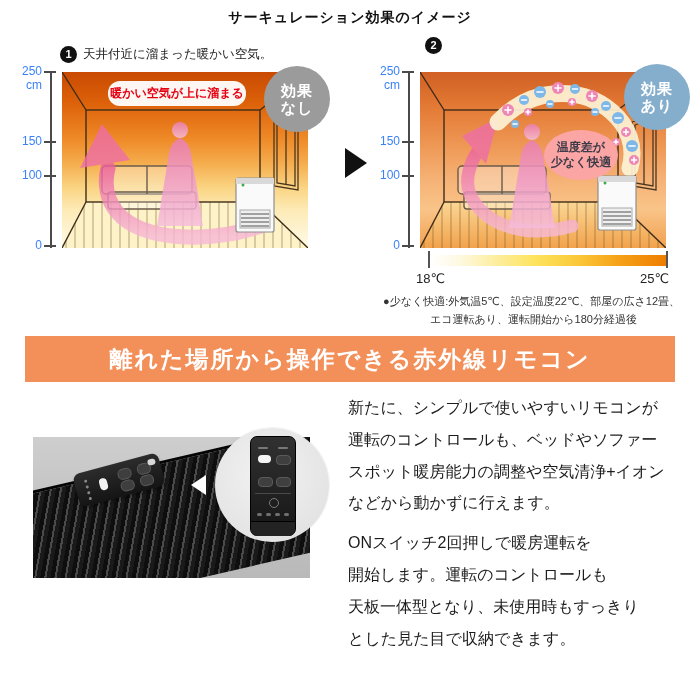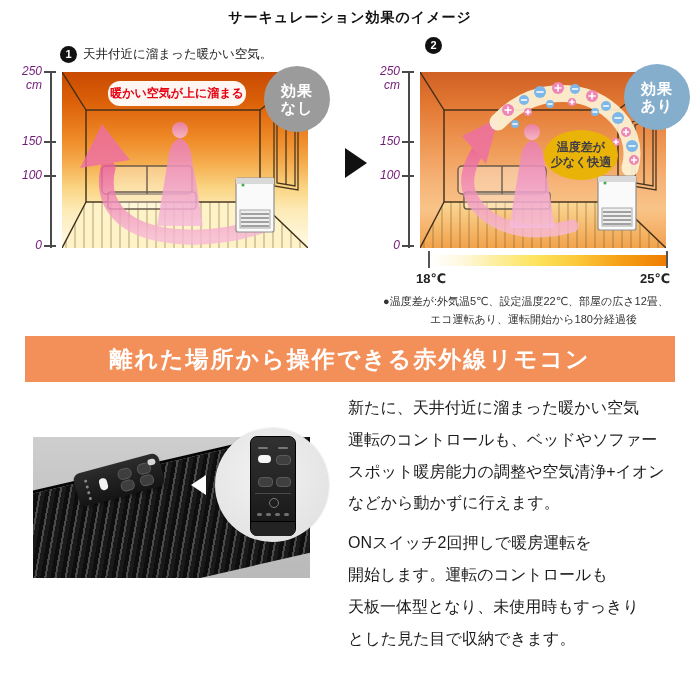--- a/index.html
+++ b/index.html
@@ -6,35 +6,35 @@
   .page{position:relative;width:700px;height:700px;background:#fff;overflow:hidden;
         font-family:"Liberation Sans","DejaVu Sans",sans-serif;color:#1c1c1c;}
   .abs{position:absolute;}
   .pre{white-space:pre-line;}
   .title{left:0;top:9px;width:700px;text-align:center;font-size:14px;font-weight:bold;color:#111;letter-spacing:1px;}
   .stepnum{width:17px;height:17px;border-radius:50%;background:#111;color:#fff;font-size:11px;font-weight:bold;
            text-align:center;line-height:17px;}
   .caption{font-size:12.5px;color:#222;font-weight:500;line-height:17px;}
   .axisline{width:2px;background:#4a4a4a;}
   .tick{width:12px;height:2px;background:#4a4a4a;}
-  .axislab{width:30px;text-align:right;font-size:12px;color:#701a75;font-style:italic;}
+  .axislab{width:30px;text-align:right;font-size:12px;color:#3b82f6;}
   .room{width:246px;height:224px;}
   .badge{width:66px;height:66px;border-radius:50%;color:#fff;font-size:15px;font-weight:bold;
          text-align:center;display:flex;align-items:center;justify-content:center;line-height:1.15;letter-spacing:1px;}
   .badge-no{background:#9b9b9b;}
   .badge-yes{background:#85aecd;}
   .ceilband{background:rgba(255,255,255,.95);border-radius:12px;text-align:center;
             font-size:12px;font-weight:bold;color:#e60012;line-height:25px;}
-  .bubble{background:#eab308;border-radius:50%;display:flex;align-items:center;justify-content:center;
+  .bubble{background:#fca5a5;border-radius:50%;display:flex;align-items:center;justify-content:center;
           text-align:center;font-size:12px;font-weight:bold;color:#3d3b47;line-height:15px;}
   .tri-right{width:0;height:0;border-top:15px solid transparent;border-bottom:15px solid transparent;border-left:22px solid #111;}
   .tri-left{width:0;height:0;border-top:10px solid transparent;border-bottom:10px solid transparent;border-right:15px solid #fff;}
   .scalebar{background:linear-gradient(90deg,#ffffff 0%,#fef9e3 12%,#fdee9e 28%,#fde35c 45%,#fbc93a 62%,#f6a117 80%,#ee7d00 100%);}
   .scaletick{width:2px;height:17px;background:#555;}
-  .scalelab{font-size:13px;font-weight:bold;color:#222;}
+  .scalelab{font-size:13px;font-weight:normal;color:#222;}
   .note{font-size:11px;color:#333;line-height:18px;}
   .banner{left:25px;top:336px;width:650px;height:46px;background:#f3905a;color:#fff;
           font-size:23px;font-weight:bold;letter-spacing:2px;text-align:center;line-height:46px;}
   .photo{left:33px;top:437px;width:277px;height:141px;background:linear-gradient(180deg,#cecece,#b9b9b9);overflow:hidden;}
   .heater-front{left:0;bottom:0;width:160px;height:70px;background:linear-gradient(100deg,#fdfdfd,#e4e4e4);
                 clip-path:polygon(0 30%,42% 6%,78% 100%,0 100%);}
   .grille{left:-20px;top:58px;width:340px;height:120px;transform:rotate(-13deg);transform-origin:left top;
           background:repeating-linear-gradient(113deg,#0e0e0e 0 4px,#4a4a4a 4px 6px,#1a1a1a 6px 10px);
           border-top:3px solid #050505;}
   .flat-remote{left:42px;top:26px;width:88px;height:34px;background:linear-gradient(180deg,#2c2c2c,#141414);
@@ -268,21 +268,21 @@
   <div class="abs tri-right" style="left:345px;top:148px;"></div>
 
   <div class="abs" style="left:428px;top:251px;width:240px;height:40px;">
     <div class="abs scaletick" style="left:0;top:0;"></div>
     <div class="abs scaletick" style="left:238px;top:0;"></div>
     <div class="abs scalebar" style="left:2px;top:4px;width:236px;height:11px;"></div>
     <div class="abs scalelab" style="left:-12px;top:20px;">18℃</div>
     <div class="abs scalelab" style="left:212px;top:20px;">25℃</div>
   </div>
 
-  <div class="abs note" style="left:383px;top:292px;">●温度差が:外気温5℃、設定温度22℃、部屋の広さ12畳、</div>
+  <div class="abs note" style="left:383px;top:292px;">●少なく快適:外気温5℃、設定温度22℃、部屋の広さ12畳、</div>
   <div class="abs note" style="left:430px;top:310px;">エコ運転あり、運転開始から180分経過後</div>
 
   <div class="abs banner">離れた場所から操作できる赤外線リモコン</div>
 
   <div class="abs photo">
     <div class="abs heater-front"></div>
     <div class="abs grille"></div>
     <div class="abs flat-remote">
       <div class="pill" style="left:10px;top:8px;width:3px;height:3px;background:#888;border-radius:50%;"></div>
       <div class="pill" style="left:10px;top:14px;width:3px;height:3px;background:#888;border-radius:50%;"></div>
@@ -310,21 +310,21 @@
       <div class="pill" style="left:18px;top:61px;width:8px;height:8px;border:1.5px solid #7a7a7a;border-radius:50%;background:transparent;"></div>
       <div class="pill" style="left:6px;top:76px;width:5px;height:3px;background:#707070;"></div>
       <div class="pill" style="left:15px;top:76px;width:5px;height:3px;background:#707070;"></div>
       <div class="pill" style="left:24px;top:76px;width:5px;height:3px;background:#707070;"></div>
       <div class="pill" style="left:33px;top:76px;width:5px;height:3px;background:#707070;"></div>
       <div class="pill" style="left:0;top:84px;width:44px;height:14px;background:#232323;border-top:1px solid #000;border-radius:0 0 6px 6px;"></div>
     </div>
   </div>
 
   <div class="abs" style="left:348px;top:392px;width:350px;">
-    <div class="bodyline">新たに、天井付近に溜まった暖かい空気</div>
+    <div class="bodyline">新たに、シンプルで使いやすいリモコンが</div>
     <div class="bodyline">運転のコントロールも、ベッドやソファー</div>
     <div class="bodyline">スポット暖房能力の調整や空気清浄+イオン</div>
     <div class="bodyline">などから動かずに行えます。</div>
     <div class="bodyline" style="margin-top:8px;font-style:normal;">ONスイッチ2回押しで暖房運転を</div>
     <div class="bodyline">開始します。運転のコントロールも</div>
     <div class="bodyline">天板一体型となり、未使用時もすっきり</div>
     <div class="bodyline">とした見た目で収納できます。</div>
   </div>
 
 </div>

